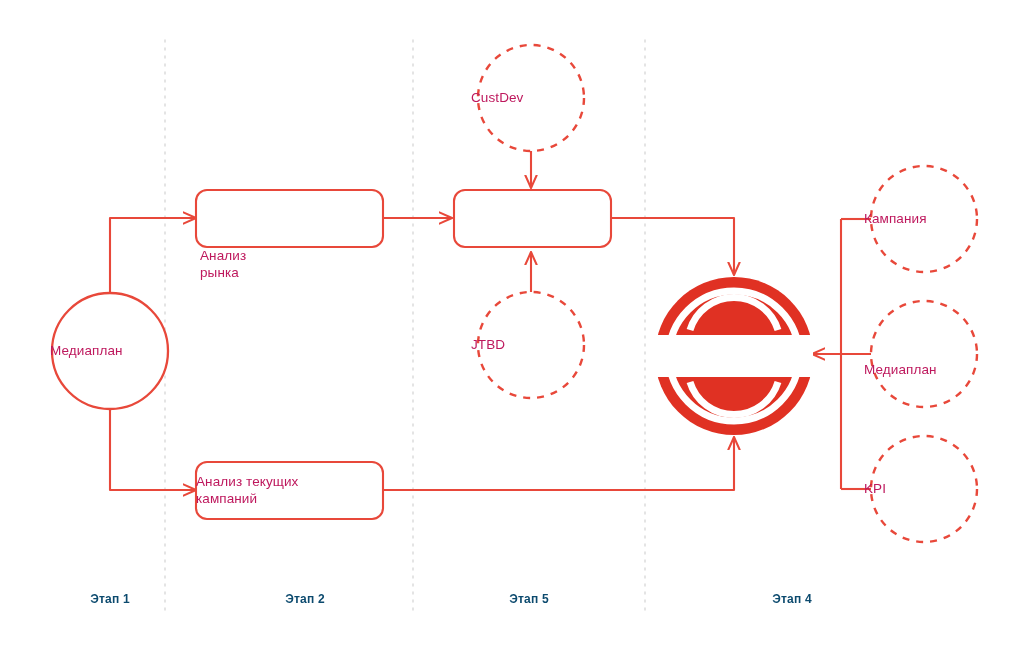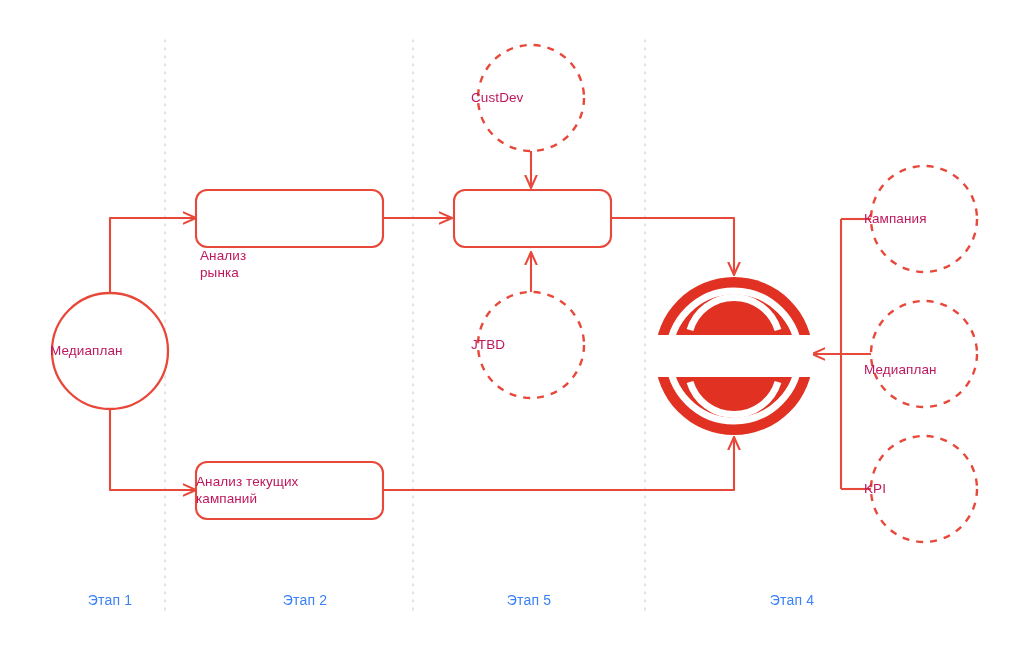--- a/index.html
+++ b/index.html
@@ -30,23 +30,24 @@
     color: #be185d;
     font-size: 13.5px;
     line-height: 17px;
     letter-spacing: 0.1px;
     white-space: pre-line;
     pointer-events: none;
   }
   .stage-label {
     position: absolute;
     text-align: center;
-    color: #3b82f6;
-    font-size: 14px;
+    color: #0c4a6e;
+    font-size: 12px;
     letter-spacing: 0.2px;
+    font-weight: bold;
   }
   .logo-text {
     position: absolute;
     text-align: center;
     color: #E03123;
     font-size: 16.5px;
     font-weight: bold;
     letter-spacing: 0.6px;
   }
 </style>

